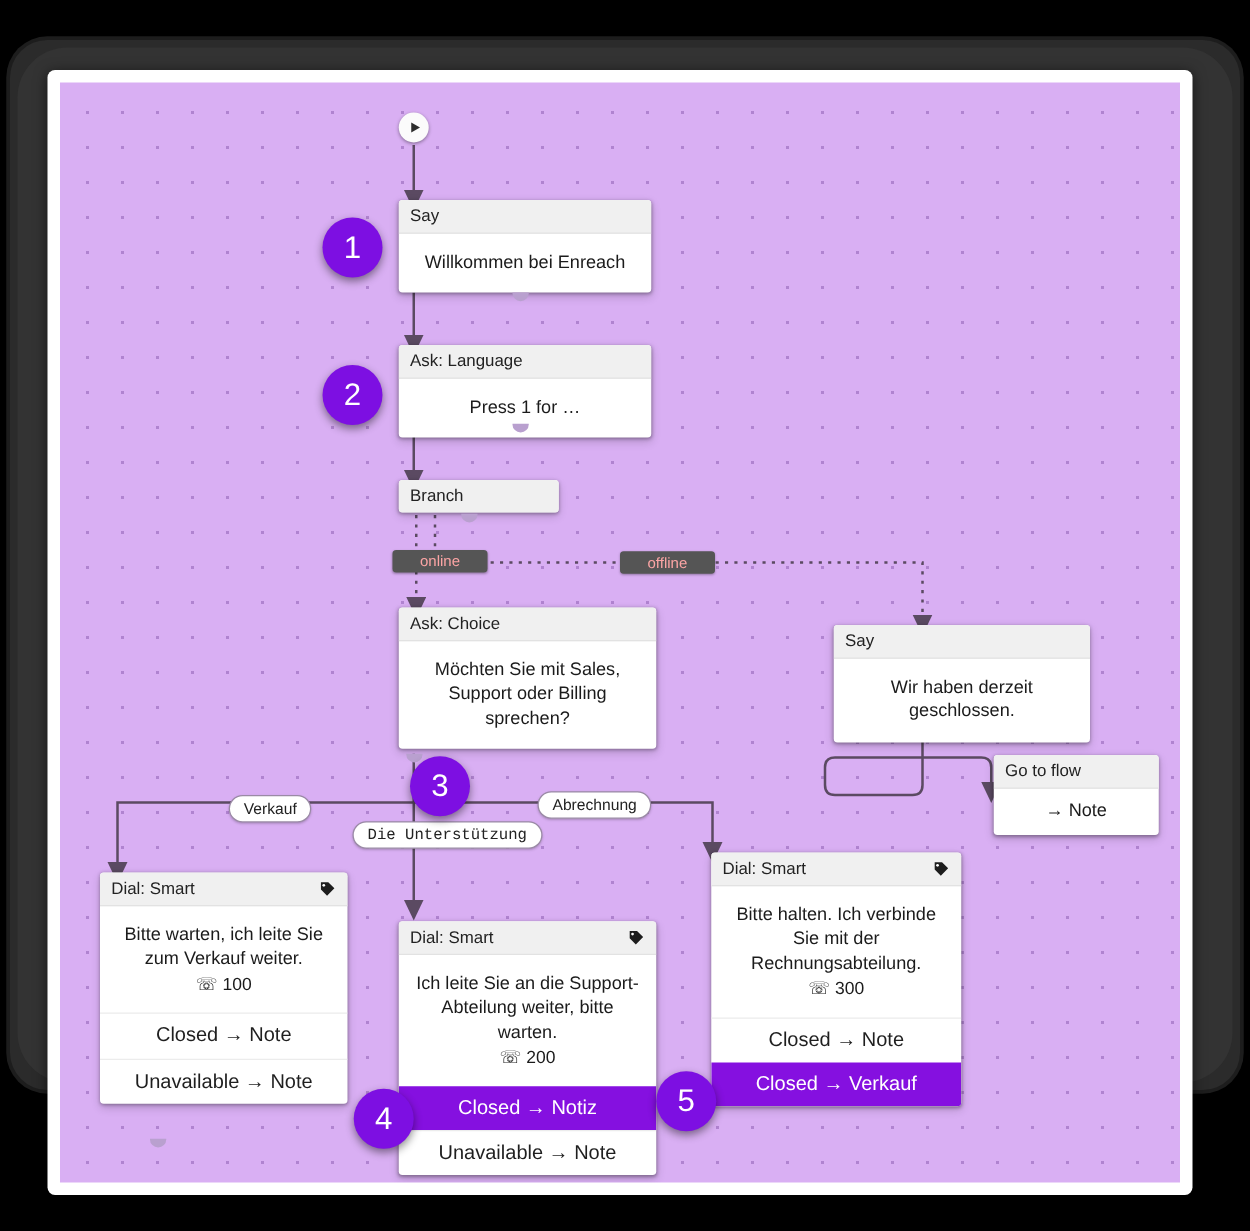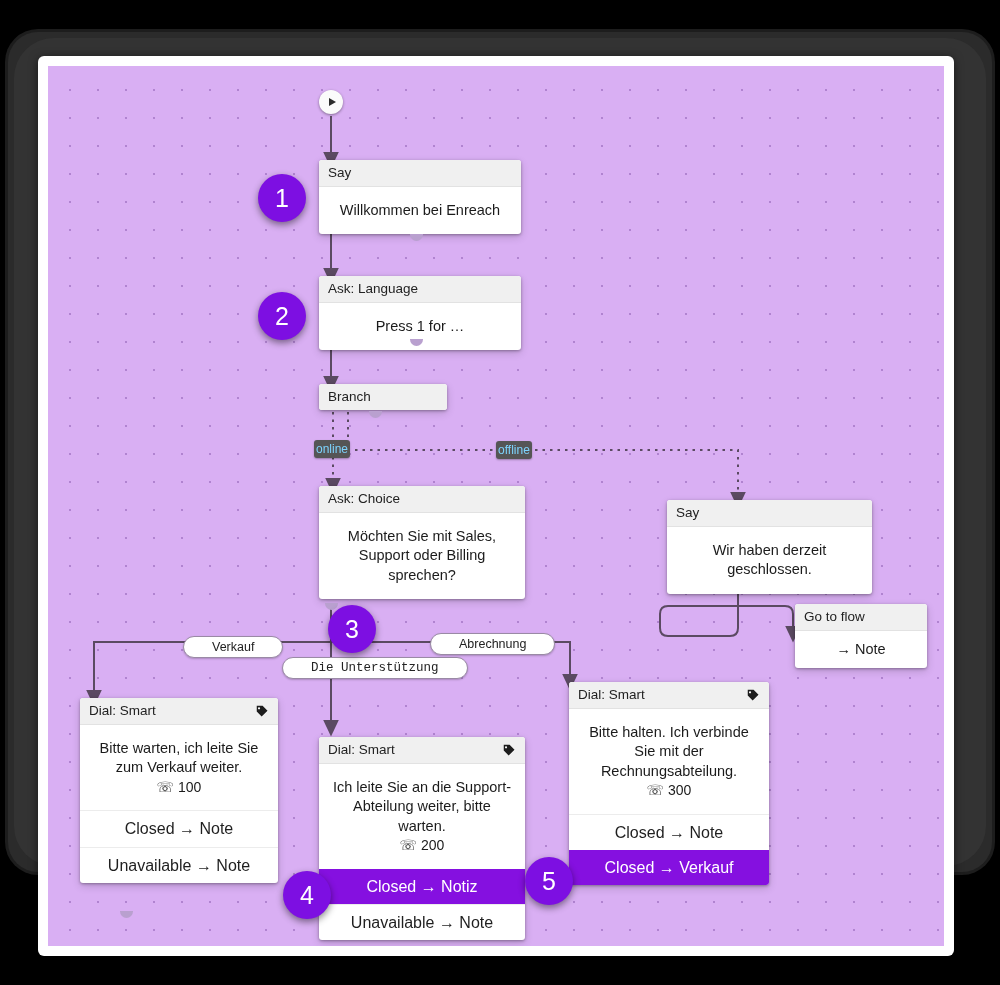--- a/index.html
+++ b/index.html
@@ -40,24 +40,24 @@
 
   
   #startnode{position:absolute;width:24px;height:24px;border-radius:50%;
      background:#fbfbfb;box-shadow:0 1px 3px rgba(0,0,0,.4);
      display:flex;align-items:center;justify-content:center;}
   #startnode .tri{width:0;height:0;border-left:7px solid #2c2c2c;
      border-top:4.5px solid transparent;border-bottom:4.5px solid transparent;margin-left:2px;}
 
   
   .pill{position:absolute;background:#fff;border:1px solid #9a8aa5;border-radius:11px;
-     font-size:12.5px;color:#222;padding:3px 28px;white-space:nowrap;
+     font-size:12.5px;color:#222;padding:3px 11px;white-space:nowrap;
      box-shadow:0 1px 2px rgba(0,0,0,.22);}
-  .chip{position:absolute;background:#555;color:#7dd3fc;border-radius:3px;
-     font-size:12px;padding:2px 2px;white-space:nowrap;
+  .chip{position:absolute;background:#555;color:#fca5a5;border-radius:3px;
+     font-size:12px;padding:2px 22px;white-space:nowrap;
      box-shadow:0 1px 2px rgba(0,0,0,.3);}
 
   
   .badge{position:absolute;width:48px;height:48px;border-radius:50%;
      background:#7d0fe2;color:#fff;font-size:25px;display:flex;
      align-items:center;justify-content:center;
      box-shadow:0 3px 7px rgba(0,0,0,.45);z-index:40;}
 
   
   .nub{position:absolute;width:13px;height:7px;background:#b9a0cf;

